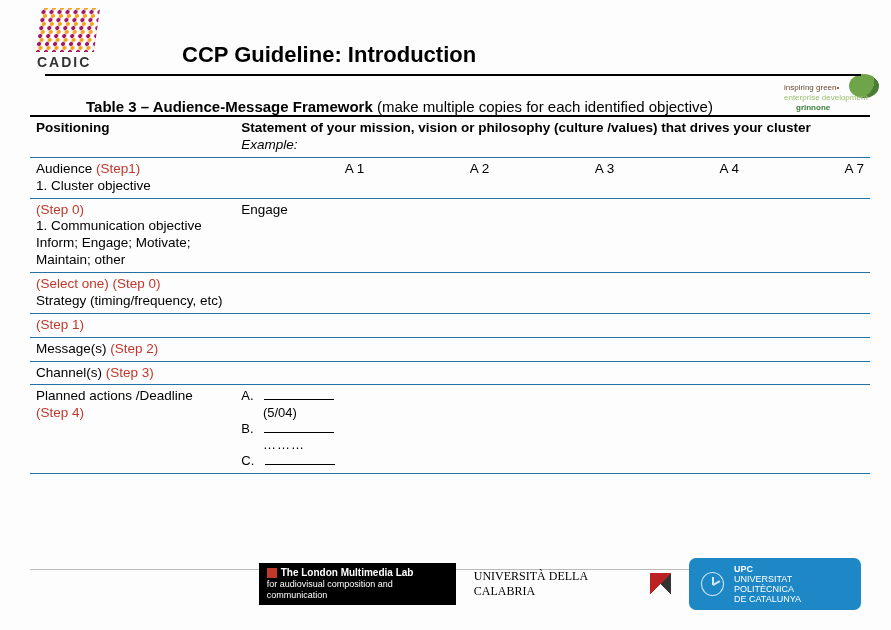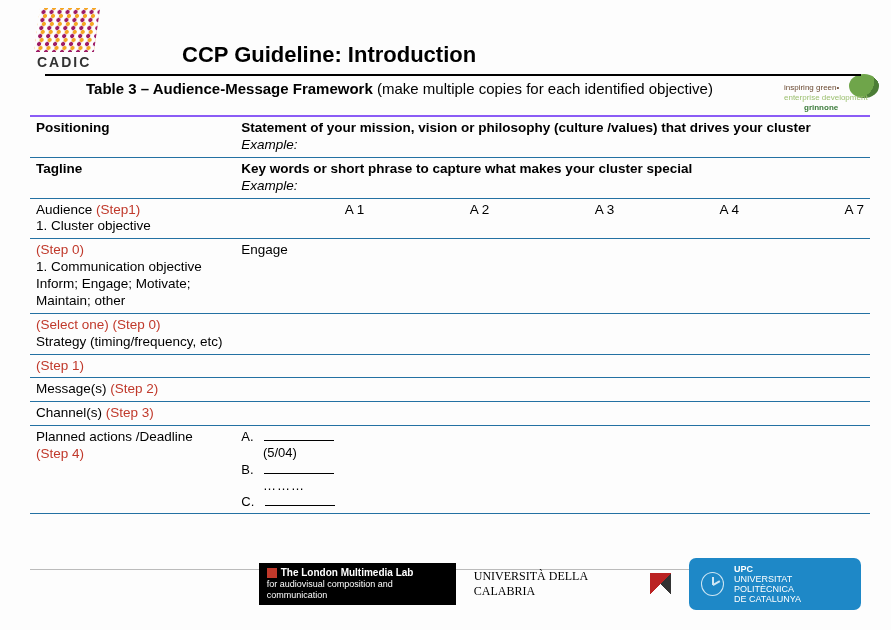--- a/index.html
+++ b/index.html
@@ -27,21 +27,21 @@
   }
   .tr-badge .leaf {
     position:absolute; right:0; top:-6px;
     width:30px; height:24px;
     background:radial-gradient(circle at 30% 30%, #6fa54a 0 60%, transparent 61%),
                radial-gradient(circle at 60% 60%, #4c7d36 0 55%, transparent 56%);
     border-radius:50%;
   }
   .tr-badge .t1 { position:absolute; left:0; top:4px; color:#6b4a32;}
   .tr-badge .t2 { position:absolute; left:0; top:14px; color:#9bbf6e;}
-  .tr-badge .t3 { position:absolute; left:8px; top:24px; color:#3b7b3b; font-weight:bold;padding-left:12px;}
+  .tr-badge .t3 { position:absolute; left:0; top:24px; color:#3b7b3b; font-weight:bold;padding-left:12px;}
 
   
   .logo {
     position:absolute;
     left:37px; top:8px;
     width:92px; height:70px;
   }
   .logo .dots {
     width:60px; height:44px;
     background:
@@ -66,41 +66,41 @@
   }
   .title-rule {
     position:absolute;
     left:45px; right:30px; top:74px;
     height:0;
     border-bottom:2px solid #000;
   }
   
   .caption {
     position:absolute;
-    left:86px; top:80px;
+    left:86px; top:98px;
     font-size:15px;
   }
   .caption b { font-weight:bold; }
 
   
   .tbl {
     position:absolute;
     left:30px; top:115px;
     width:840px;
     border-collapse:collapse;
     font-size:13.5px;
     line-height:1.25;
   }
   .tbl td {
     border-top:1.5px solid #2471a3;
     border-bottom:1.5px solid #2471a3;
     padding:3px 6px 3px 6px;
     vertical-align:top;
   }
-  .tbl tr:first-child td { border-top:2px solid #8b5cf6;margin-left:8px; }
+  .tbl tr:first-child td { border-top:2px solid #000000;margin-left:8px; }
   .c-label { width:205px; }
   .c-a { width:127px; text-align:left; }
   .c-a.hdr { text-align:right; font-weight:normal; }
   .red { color:#c0392b; }
   .ital { font-style:italic; }
   .bold { font-weight:bold; }
   .sub { font-size:13px; }
   .blank-line {
     display:inline-block;
     border-bottom:1px solid #000;
@@ -183,27 +183,20 @@
 
     <tbody>
         <tr>
       <td class="c-label bold">Positioning</td>
       <td colspan="5">
         <div class="bold">Statement of your mission, vision or philosophy (culture /values) that drives your cluster</div>
         <div class="ital">Example:</div>
       </td>
     </tr>
 
-    <tr>
-      <td class="c-label bold">Tagline</td>
-      <td colspan="5">
-        <div class="bold">Key words or short phrase to capture what makes your cluster special</div>
-        <div class="ital">Example:</div>
-      </td>
-    </tr>
 
     <tr>
       <td class="c-label">
         <span>Audience </span><span class="red">(Step1)</span><br>
         <span>1. Cluster objective</span>
       </td>
       <td class="c-a hdr">A 1</td>
       <td class="c-a hdr">A 2</td>
       <td class="c-a hdr">A 3</td>
       <td class="c-a hdr">A 4</td>

